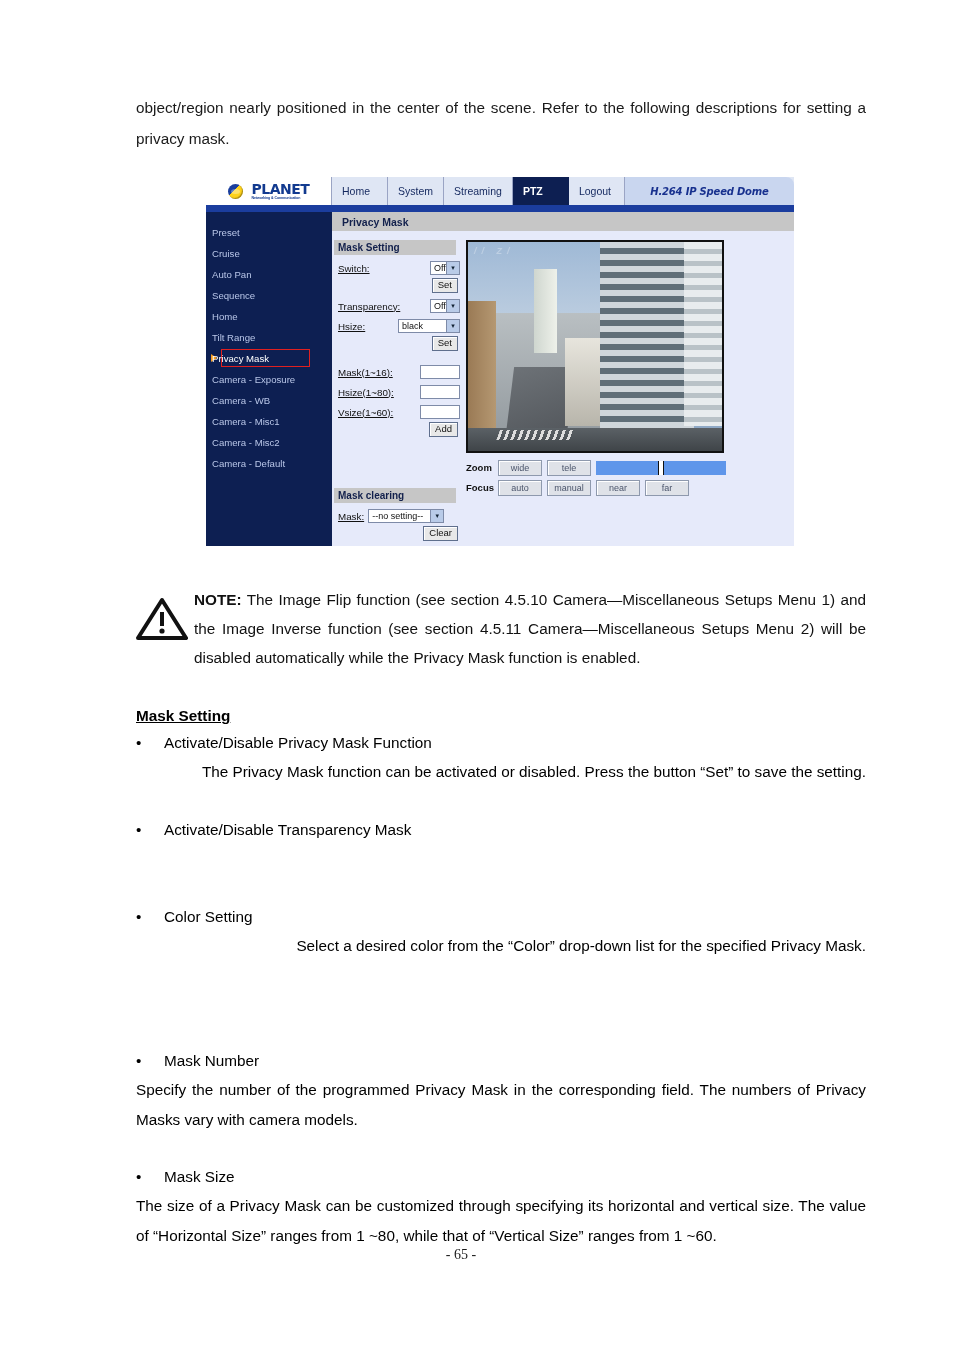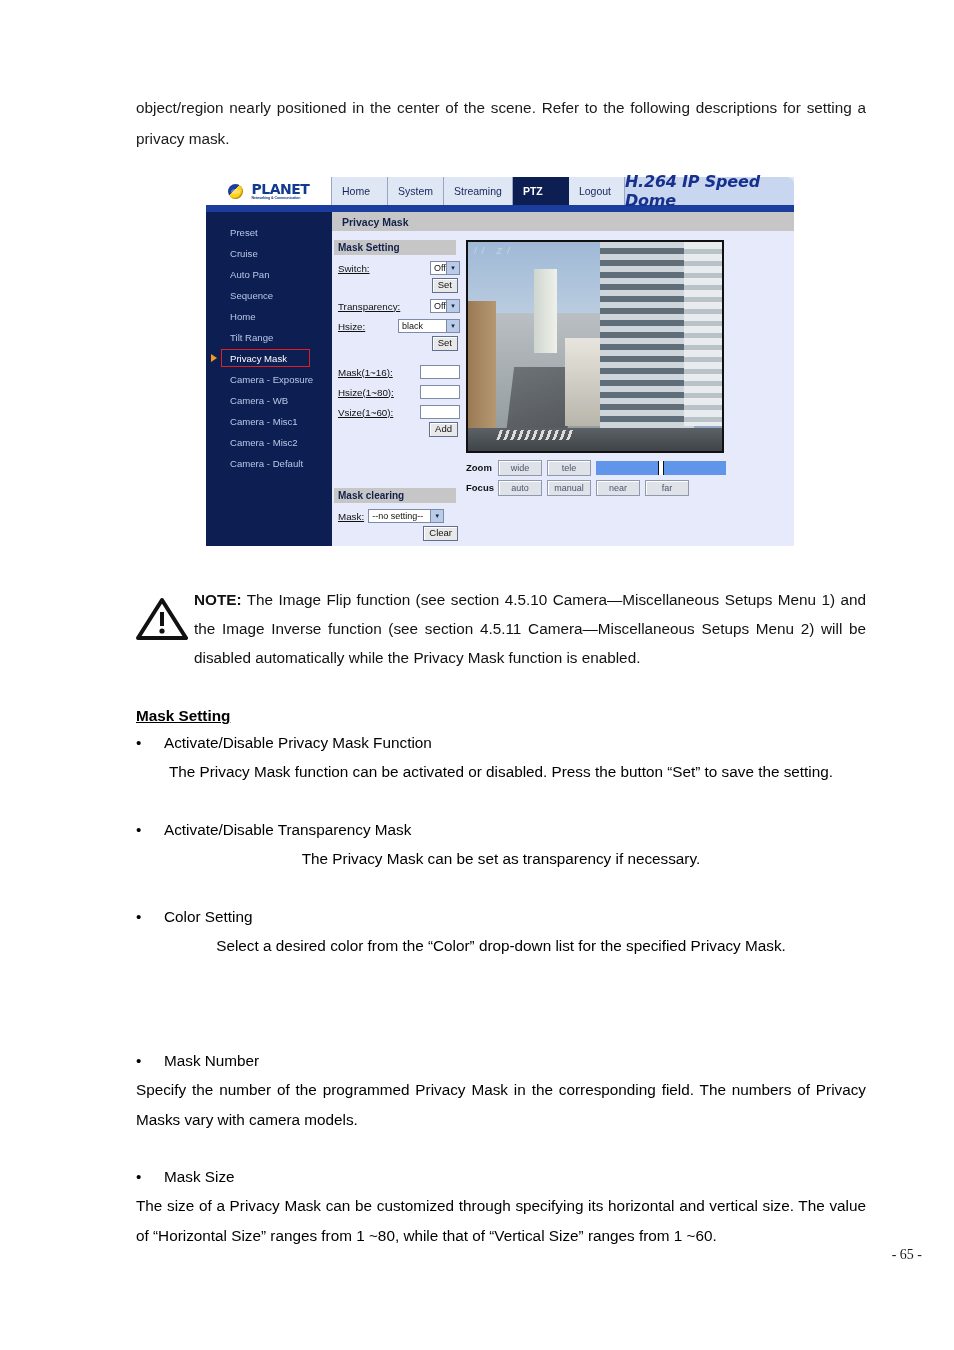--- a/index.html
+++ b/index.html
@@ -19,23 +19,23 @@
   .intro{top:92px;}
   .sec-head{
     position:absolute;left:136px;font-size:15.3px;font-weight:bold;
     text-decoration:underline;line-height:26px;
   }
   .bullet{
     position:absolute;left:136px;width:730px;font-size:15.3px;line-height:26px;
   }
   .bullet .dot{display:inline-block;width:28px;}
   .para{position:absolute;left:136px;width:730px;font-size:15.3px;line-height:30px;text-align:justify;}
-  .para.left{text-align:center;}
+  .para.left{text-align:right;}
   .pagenum{
-    position:absolute;left:0;top:1247px;width:922px;text-align:right;
+    position:absolute;left:0;top:1247px;width:922px;text-align:center;
     font-family:"Liberation Serif",serif;font-size:14px;color:#1a1a1a;
   }
 
   
   .note-wrap{position:absolute;left:136px;top:585px;width:730px;}
   .note-icon{position:absolute;left:0px;top:12px;width:52px;height:44px;}
   .note-body{margin-left:58px;font-size:15.3px;line-height:29px;color:#111;text-align:justify;}
   .note-body b{font-weight:bold;}
 
   
@@ -75,33 +75,33 @@
     min-width:56px;padding:0 10px;display:flex;align-items:center;
     font-size:10.5px;color:#13275e;background:#dfe6f4;
     border-right:1px solid #9aa4c4;box-sizing:border-box;
   }
   .nav-item.active{background:#0d1f52;color:#ffffff;font-weight:bold;border-right:1px solid #0d1f52;}
   .brand-cell{
     flex:1;display:flex;align-items:center;justify-content:center;
     background:#c9d6ef;border-top-right-radius:8px;
   }
   .brand-text{
-    font-size:16px;font-weight:bold;font-style:italic;color:#17308e;
+    font-size:10px;font-weight:bold;font-style:italic;color:#17308e;
     letter-spacing:-.2px;font-family:"DejaVu Sans",sans-serif;
   }
   .ui-blueline{height:7px;background:#1b3d9e;}
 
   .ui-body{display:flex;height:334px;}
   .sidebar{
     width:126px;background:#0d1f52;padding-top:10px;box-sizing:border-box;
     position:relative;
   }
   .side-item{
     height:21px;display:flex;align-items:center;
-    font-size:9.6px;color:#b9c6e8;padding-left:24px;box-sizing:border-box;
+    font-size:9.6px;color:#b9c6e8;padding-left:6px;box-sizing:border-box;
     position:relative;
   }
   .side-item.sel{color:#ffffff;}
   .side-item.sel .sel-box{
     position:absolute;left:15px;top:1px;right:22px;height:18px;
     border:1.5px solid #e02020;box-sizing:border-box;
   }
   .side-item.sel .arrow{
     position:absolute;left:5px;top:6px;width:0;height:0;
     border-left:6px solid #f59a1e;border-top:4px solid transparent;border-bottom:4px solid transparent;
@@ -397,21 +397,20 @@
   <div class="sec-head" style="top:703px">Mask Setting</div>
 
   <div class="bullet" style="top:730px">
     <span class="dot">•</span><span>Activate/Disable Privacy Mask Function</span>
   </div>
   <div class="para left" style="top:757px">The Privacy Mask function can be activated or disabled. Press the button “Set” to save the setting.</div>
 
   <div class="bullet" style="top:817px">
     <span class="dot">•</span><span>Activate/Disable Transparency Mask</span>
   </div>
-  <div class="para left" style="top:844px">The Privacy Mask can be set as transparency if necessary.</div>
 
   <div class="bullet" style="top:904px">
     <span class="dot">•</span><span>Color Setting</span>
   </div>
   <div class="para left" style="top:931px">Select a desired color from the “Color” drop-down list for the specified Privacy Mask.</div>
 
   <div class="bullet" style="top:1048px">
     <span class="dot">•</span><span>Mask Number</span>
   </div>
   <div class="para" style="top:1075px">Specify the number of the programmed Privacy Mask in the corresponding field. The numbers of Privacy Masks vary with camera models.</div>

